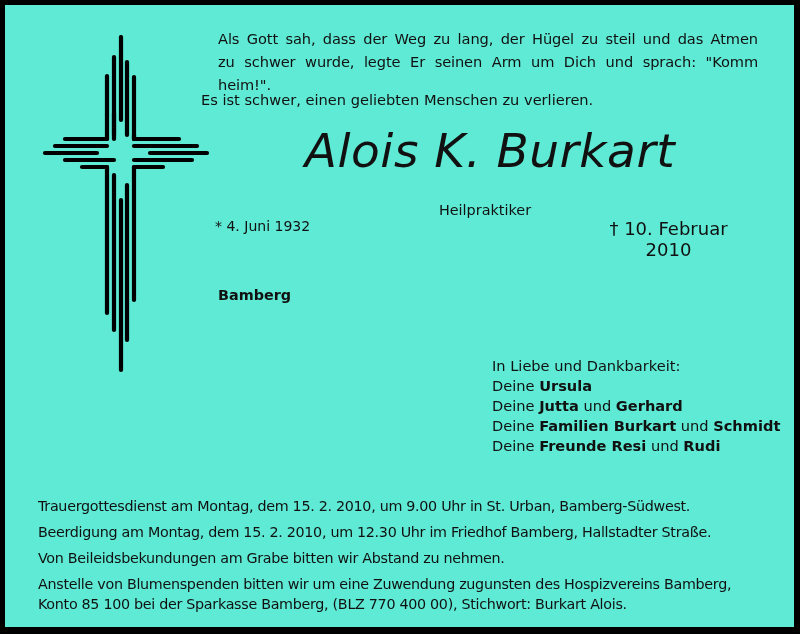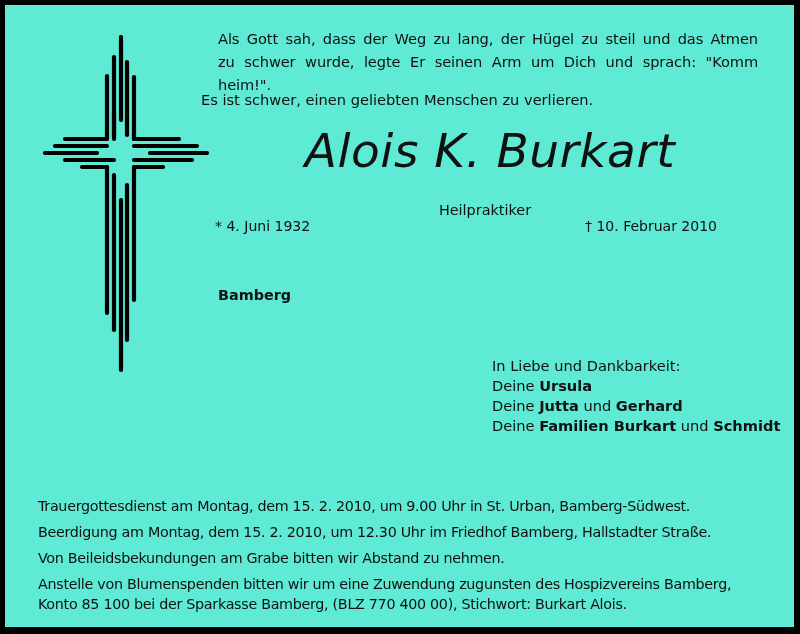--- a/index.html
+++ b/index.html
@@ -11,21 +11,21 @@
     .serif { font-family: "DejaVu Sans", sans-serif; color: #111; }
     .cross { position: absolute; left: 30px; top: 30px; width: 180px; height: 370px; }
     .abs { position: absolute; }
     .quote { left: 213px; top: 22px; width: 540px; font-size: 14.6px; line-height: 23px; text-align: justify; text-align-last: left; letter-spacing: -0.1px; }
     .quote p { margin: 0; }
     .quote .l1 { text-align: justify; text-align-last: justify; }
     .subquote { left: 196px; top: 86px; font-size: 14.6px; }
     .name { left: 275px; top: 118px; width: 420px; text-align: center; font-size: 47px; font-weight: normal; letter-spacing: 0.5px; font-style: italic; }
     .profession { left: 380px; top: 185px; width: 200px; text-align: center; font-size: 14.4px; margin-top: 12px; }
     .born { left: 210px; top: 213px; font-size: 14px; }
-    .died { left: 580px; top: 213px; width: 167px; text-align: left; font-size: 14px; }
+    .died { left: 580px; top: 213px; width: 167px; text-align: center; font-size: 18px; }
     .place { left: 213px; top: 282px; font-size: 14.4px; font-weight: bold; }
     .mourners { left: 487px; top: 351px; font-size: 14.6px; line-height: 20px; }
     .mourners div { white-space: nowrap; }
     .mourners b { font-weight: bold; }
     .notes { left: 33px; top: 491px; width: 740px; font-size: 14.3px; letter-spacing: -0.3px; }
     .notes p { margin: 0 0 6px 0; line-height: 20px; }
     .notes p.tight { margin: 0; }
   </style>
 </head>
 <body>
@@ -85,20 +85,23 @@
     <div>In Liebe und Dankbarkeit:</div>
     <div>
       <span>Deine </span><b>Ursula</b>
     </div>
     <div>
       <span>Deine </span><b>Jutta</b><span> und </span><b>Gerhard</b>
     </div>
     <div>
       <span>Deine </span><b>Familien Burkart</b><span> und </span><b>Schmidt</b>
     </div>
+    <div>
+      <span>Deine </span><b>Freunde Resi</b><span> und </span><b>Rudi</b>
+    </div>
   </div>
 
   <div class="abs notes">
     <p>Trauergottesdienst am Montag, dem 15. 2. 2010, um 9.00 Uhr in St. Urban, Bamberg-Südwest.</p>
     <p>Beerdigung am Montag, dem 15. 2. 2010, um 12.30 Uhr im Friedhof Bamberg, Hallstadter Straße.</p>
     <p>Von Beileidsbekundungen am Grabe bitten wir Abstand zu nehmen.</p>
     <p class="tight">Anstelle von Blumenspenden bitten wir um eine Zuwendung zugunsten des Hospizvereins Bamberg,</p>
     <p class="tight">Konto 85 100 bei der Sparkasse Bamberg, (BLZ  770 400 00), Stichwort: Burkart Alois.</p>
   </div>
 

